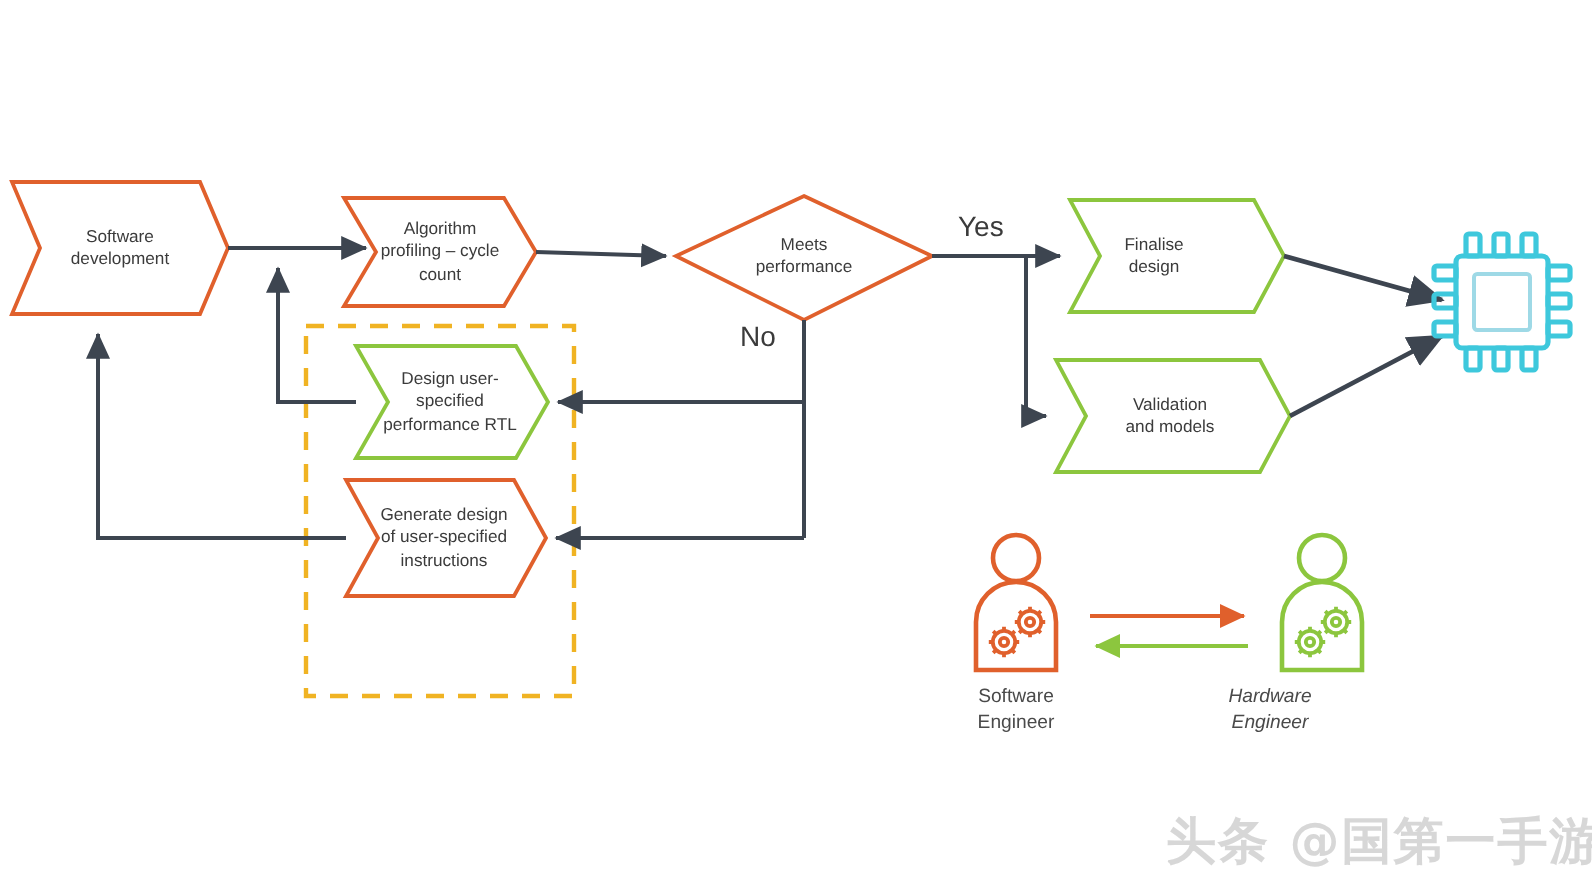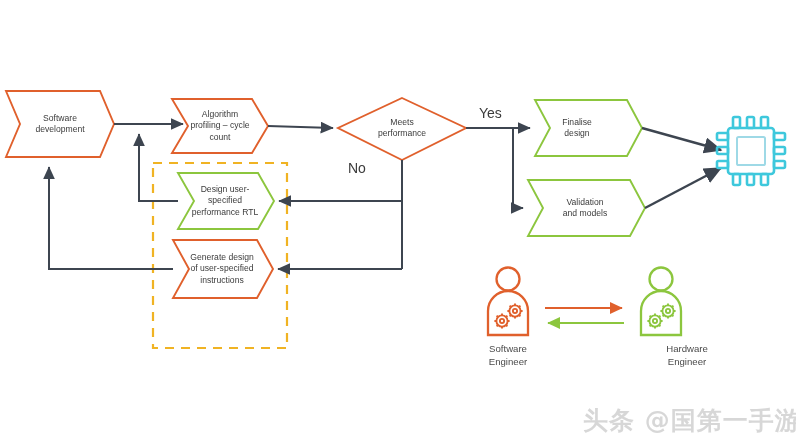--- a/index.html
+++ b/index.html
@@ -195,24 +195,24 @@
 instructions</div>
 
   <div class="node-label" style="left:534px;top:107px;width:86px;height:42px;">Finalise
 design</div>
 
   <div class="node-label" style="left:538px;top:187px;width:94px;height:42px;">Validation
 and models</div>
 
   <div class="flow-label" style="left:479px;top:105px;">Yes</div>
 
-  <div class="flow-label" style="left:348px;top:160px;">No</div>
+  <div class="flow-label" style="left:370px;top:160px;">No</div>
 
 
   <div class="persona-label" style="left:453px;top:343px;">Software
 Engineer</div>
 
-  <div class="persona-label" style="left:632px;top:343px;">Hardware
+  <div class="persona-label" style="left:580px;top:343px;font-style:italic;">Hardware
 Engineer</div>
 
   <div class="watermark">头条 @国第一手游网</div>
 
 </div>
 
 </body></html>

